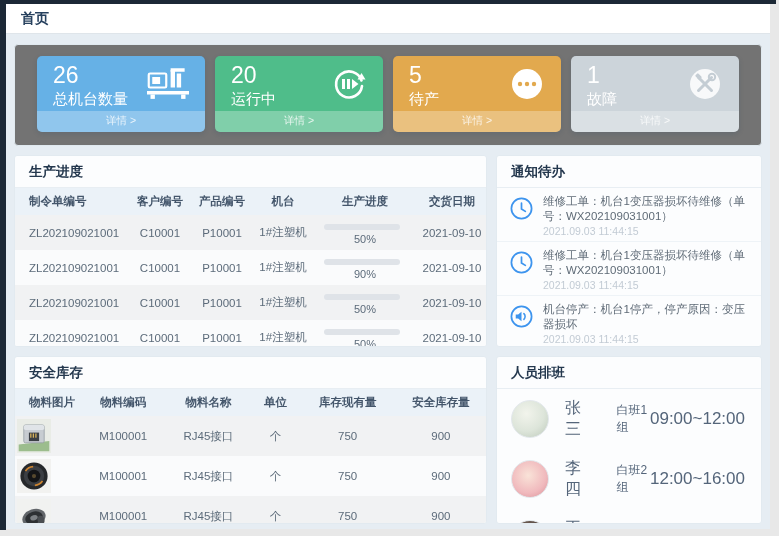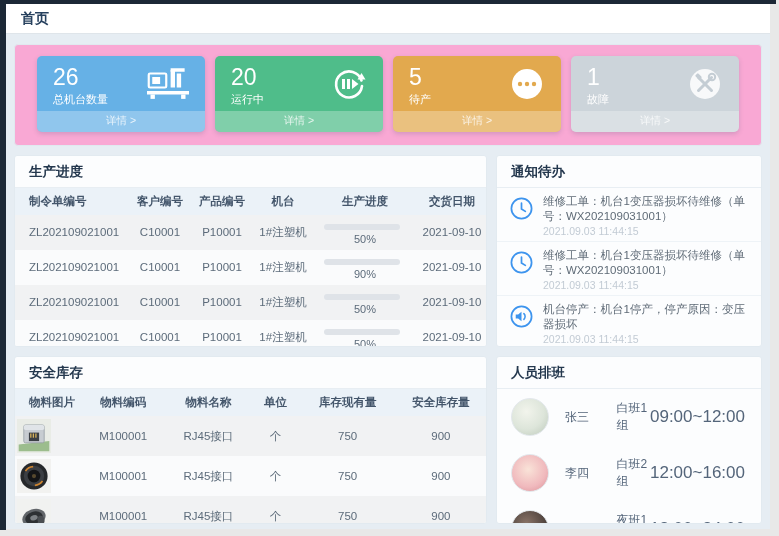--- a/index.html
+++ b/index.html
@@ -7,25 +7,25 @@
   body { font-family:"Liberation Sans","DejaVu Sans",sans-serif; background:#e8e8e8; }
   .window { position:relative; width:776px; height:536px; background:#e8e8e8; }
   .top-strip { position:absolute; top:0; left:0; right:0; height:4px; background:#1c2836; }
   .left-strip { position:absolute; top:0; left:0; width:6px; height:530px; background:#1c2836; }
   .main { position:absolute; top:4px; left:6px; width:764px; height:525px; background:#e6edf3; display:flex; flex-direction:column; }
   .page-header { background:#ffffff; height:30px; flex:0 0 30px; display:flex; align-items:center; padding-left:15px; border-bottom:1px solid #dfe5ea; }
   .page-title { font-size:14px; font-weight:bold; color:#27415e; }
   .content { flex:1; padding:10px 8px 5px; display:flex; flex-direction:column; gap:9px; overflow:hidden; }
 
   
-  .cards-panel { background:#f9a8d4; border:1px solid #e0e9ef; border-radius:4px; padding:11px 22px 13px; display:flex; justify-content:space-between; flex:0 0 102px; }
+  .cards-panel { background:#737373; border:1px solid #e0e9ef; border-radius:4px; padding:11px 22px 13px; display:flex; justify-content:space-between; flex:0 0 102px; }
   .card { flex:1; max-width:168px; border-radius:5px; color:#fff; overflow:hidden; box-shadow:0 2px 5px rgba(40,70,100,.18); display:flex; flex-direction:column; cursor:pointer; }
   .card-body { flex:1; display:flex; align-items:center; justify-content:space-between; padding:6px 16px 2px; }
   .card-num { font-size:23px; line-height:1.15; }
-  .card-label { font-size:11px; margin-top:2px; }
+  .card-label { font-size:15px; margin-top:2px; }
   .card-foot { background:rgba(255,255,255,.28); text-align:center; font-size:10.5px; color:rgba(255,255,255,.8); padding:3px 0 4px; }
   .card-blue { background:#66b1e6; } .card-green { background:#4fbd8a; }
   .card-orange { background:#e2a94e; } .card-gray { background:#ccd4da; }
   .card-icon { flex:0 0 auto; }
 
   
   .grid { flex:1; display:grid; grid-template-columns:1fr 266px; grid-template-rows:192px 1fr; gap:9px; overflow:hidden; }
   .panel { background:#fcfdfe; border:1px solid #e2eaf0; border-radius:3px; overflow:hidden; display:flex; flex-direction:column; }
   .panel-title { padding:7px 14px 6px; font-size:13.5px; font-weight:bold; color:#24384e; border-bottom:1px solid #e8eef3; flex:0 0 auto; }
 
@@ -53,21 +53,21 @@
   .notif-text { font-size:11.5px; color:#5f6b77; line-height:1.3; }
   .notif-time { font-size:10.5px; color:#c2cbd4; margin-top:1px; }
 
   
   .sched-list { flex:1; }
   .sched-row { display:flex; align-items:center; padding:9px 16px 9px 14px; }
   .avatar { width:38px; height:38px; border-radius:50%; flex:0 0 38px; border:1px solid #e3e8ec; }
   .av-1 { background:radial-gradient(circle at 40% 35%, #f2f4ec 0%, #dde5da 55%, #bcc9ba 100%); }
   .av-2 { background:radial-gradient(circle at 45% 40%, #f9e3d8 0%, #f0b9bd 60%, #d98f96 100%); }
   .av-3 { background:radial-gradient(circle at 40% 35%, #8a7468 0%, #50443e 60%, #2c2725 100%); }
-  .sched-name { font-size:12px; color:#54657a; width:56px; margin-left:16px; }
+  .sched-name { font-size:16px; color:#54657a; width:56px; margin-left:16px; }
   .sched-shift { font-size:12px; color:#54657a; width:74px;margin-left:26px; }
   .sched-time { font-size:17px; color:#54657a; margin-left:auto; }
 </style>
 </head>
 <body>
 
 <div class="window">
   <div class="top-strip"></div>
   <div class="left-strip"></div>
 

